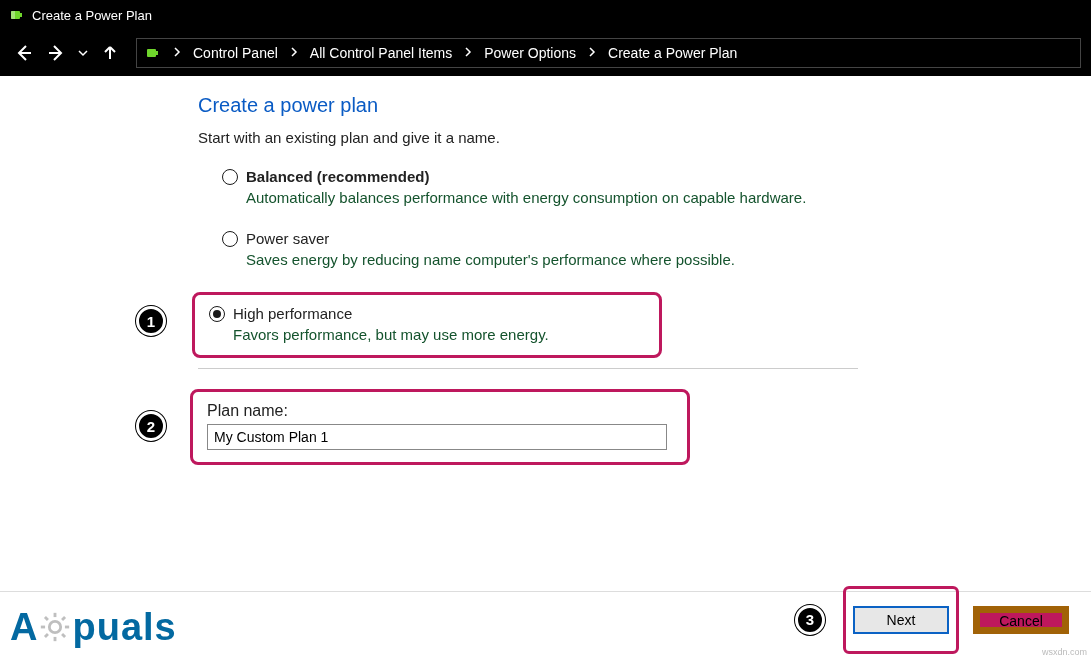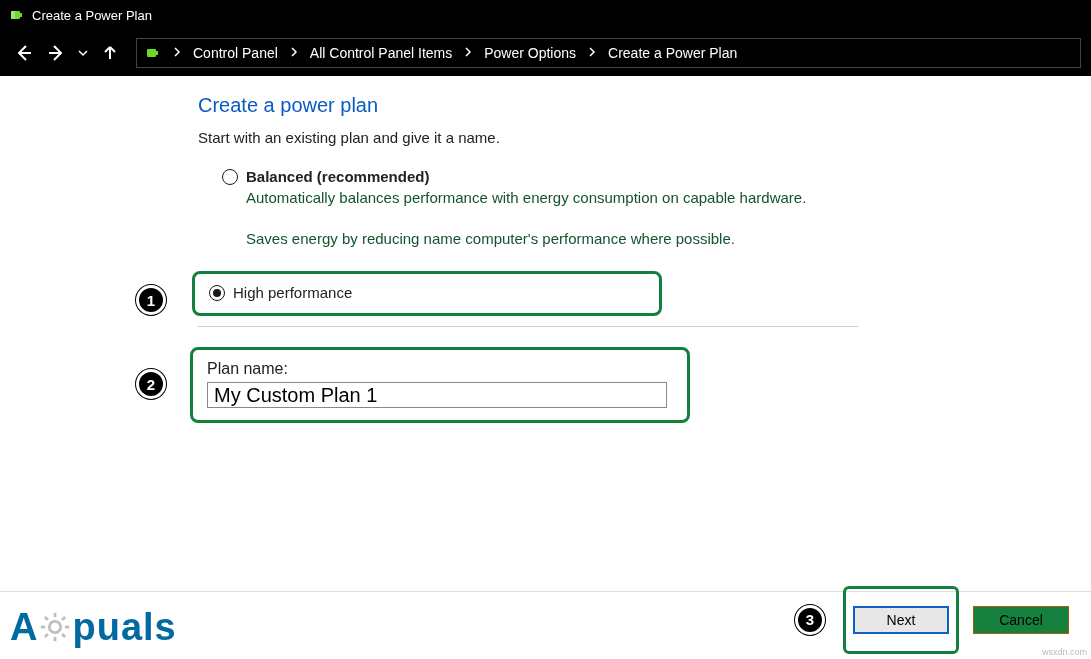--- a/index.html
+++ b/index.html
@@ -126,21 +126,21 @@
       border-radius: 50%;
     }
     .plan-desc {
       font-size: 15px;
       margin-top: 4px;
       padding-left: 24px;
       color: #14532d;
     }
     
     .hl-box {
-      border: 3px solid #15803d;
+      border: 3px solid #be185d;
       border-radius: 8px;
       padding: 10px 14px 12px 14px;
       margin-left: 0;
     }
     .hl-box-3 {
       width: 470px;
       margin-left: -6px;
     }
     .hl-box-name {
       width: 500px;
@@ -170,21 +170,21 @@
     }
     
     .plan-name-label {
       font-size: 16px;
       margin-bottom: 4px;
     }
     .plan-name-input {
       width: 460px;
       height: 26px;
       border: 1px solid #888;
-      font-size: 20px;
+      font-size: 14px;
       padding: 2px 6px;
       font-family: inherit;
     }
     
     .footer {
       position: absolute;
       left: 0; right: 0;
       bottom: 12px;
       border-top: 1px solid #ddd;
       height: 56px;
@@ -193,22 +193,22 @@
       align-items: center;
       padding-right: 22px;
       gap: 14px;
     }
     .btn {
       min-width: 96px;
       height: 28px;
       font-size: 14px;
       font-family: inherit;
       cursor: pointer;
-      border: 1px solid #a16207;
-      background: #15803d;
+      border: 7px solid #a16207;
+      background: #be185d;
     }
     .btn.primary {
       border: 2px solid #0b62c4;
       background: #e7e7e7;
     }
     
     .wm {
       position: absolute;
       left: 10px;
       bottom: 6px;
@@ -310,30 +310,35 @@
 
   <div class="plan-group">
     <div class="plan-head">
       <span class="radio"></span>
       <span class="bold">Balanced (recommended)</span>
     </div>
     <div class="plan-desc">Automatically balances performance with energy consumption on capable hardware.</div>
   </div>
 
   <div class="plan-group">
+    <div class="plan-head">
+      <span class="radio"></span>
+      <span>Power saver</span>
+    </div>
     <div class="plan-desc">Saves energy by reducing name computer's performance where possible.</div>
   </div>
 
   <div class="plan-wrap">
     <div class="marker" style="left:-62px; top:14px;">1</div>
     <div class="hl-box hl-box-3">
       <div class="plan-head">
         <span class="radio checked"></span>
         <span>High performance</span>
       </div>
+      <div class="plan-desc">Favors performance, but may use more energy.</div>
     </div>
   </div>
 
   <div class="divider"></div>
 
   <div class="plan-wrap">
     <div class="marker" style="left:-62px; top:22px;">2</div>
     <div class="hl-box hl-box-name">
       <div class="plan-name-label">Plan name:</div>
       <input class="plan-name-input" type="text" value="My Custom Plan 1" style="">

